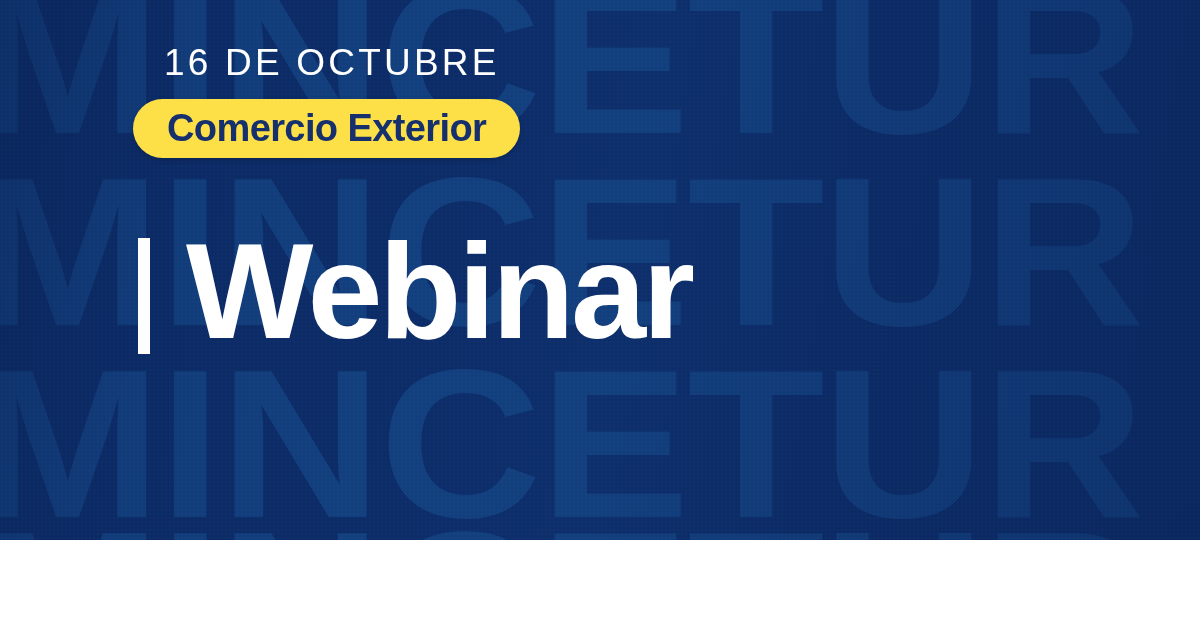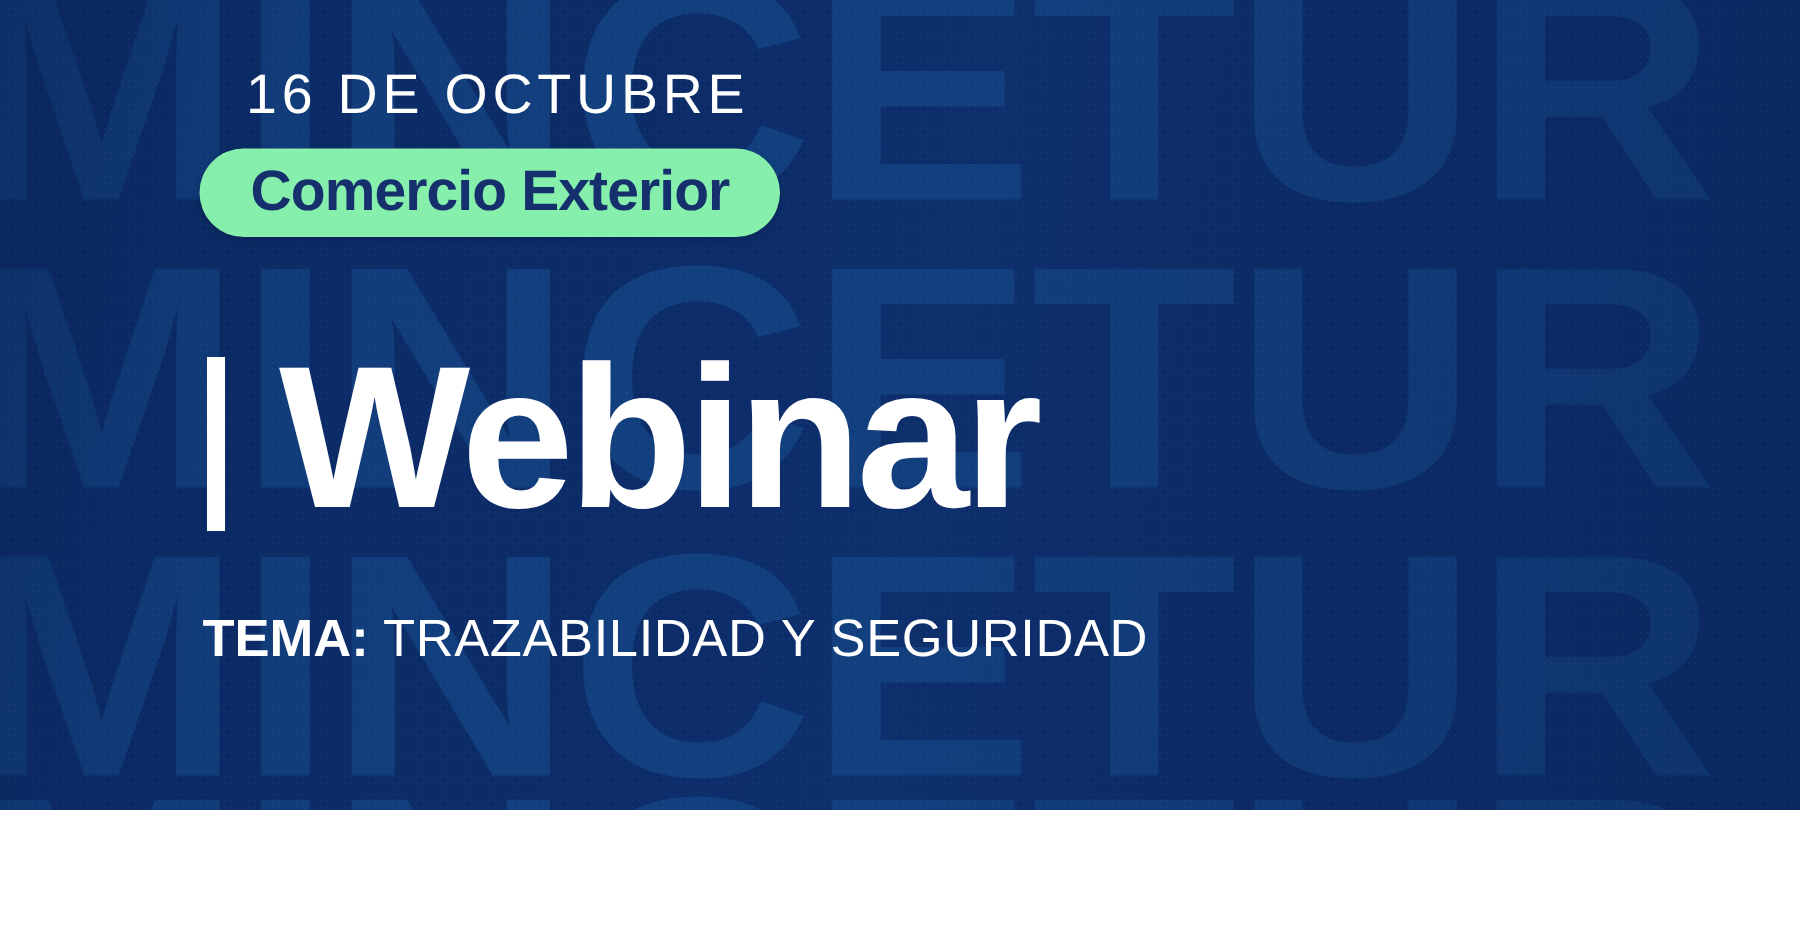--- a/index.html
+++ b/index.html
@@ -81,21 +81,21 @@
     white-space:nowrap;
   }
 
   .pill {
     position:absolute;
     left:133px; top:99px;
     height:59px;
     padding:0 34px;
     display:flex;
     align-items:center;
-    background:#86efac;
+    background:#fde047;
     border-radius:40px;
     box-shadow:0 2px 5px rgba(0,0,0,0.18);
   }
   .pill-text {
     font-size:38px;
     font-weight:bold;
     letter-spacing:-0.6px;
     color:#16306e;
     white-space:nowrap;
   }
@@ -168,21 +168,20 @@
     <div class="pill">
       <span class="pill-text">Comercio Exterior</span>
     </div>
 
     <div class="title-wrap">
       <div class="title-bar"></div>
       <div class="title-text">Webinar</div>
     </div>
 
     <div class="tema">
-      <div class="tema-line"><span class="tema-label">TEMA:</span><span> TRAZABILIDAD Y SEGURIDAD</span></div>
     </div>
 
   </div>
 
   <div class="footer">
 
     
     
 
     

